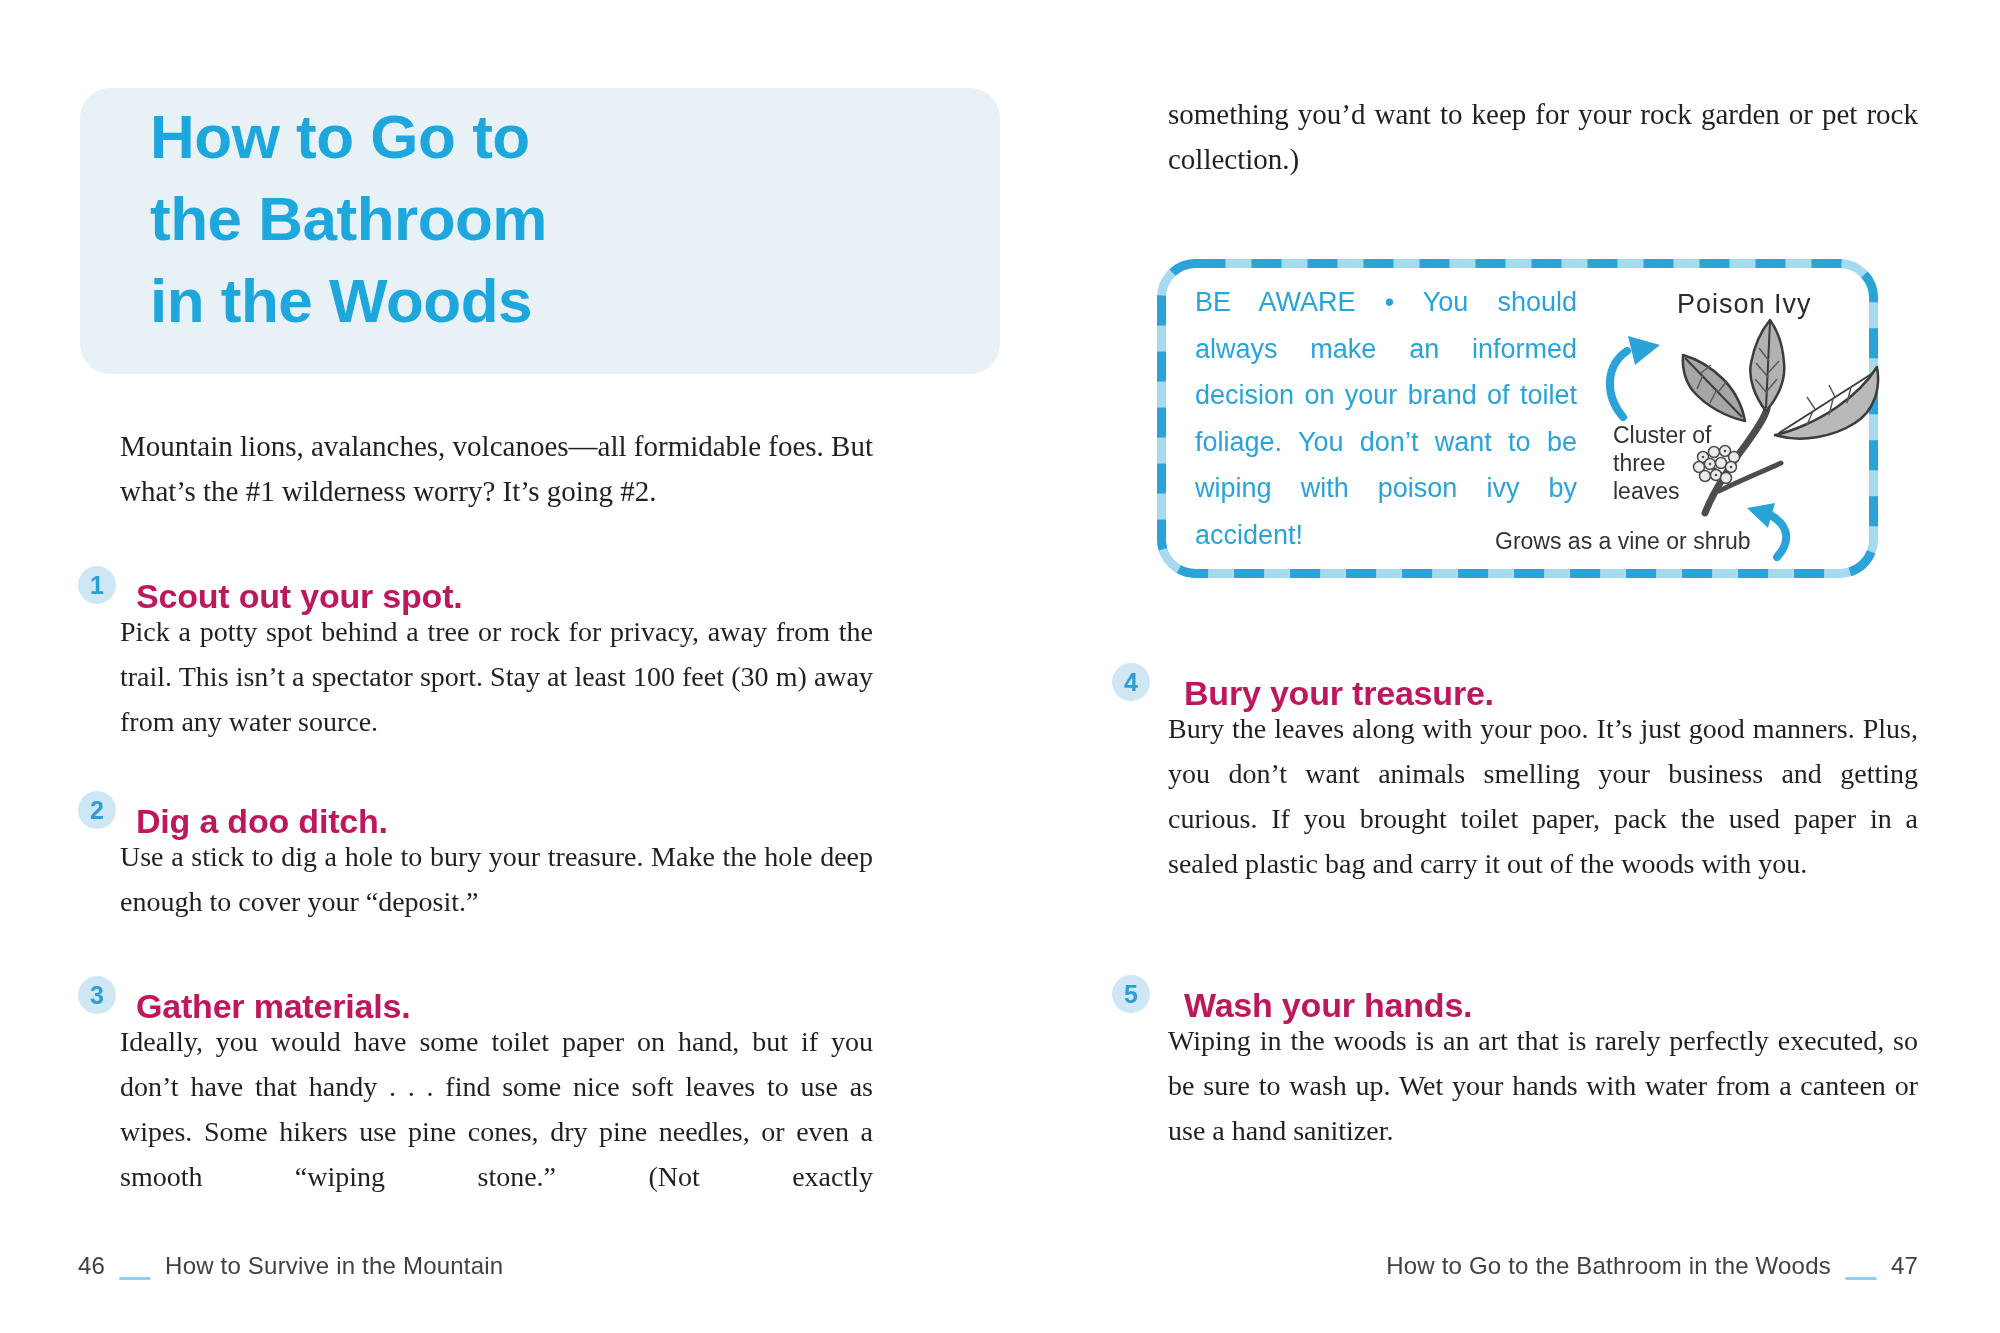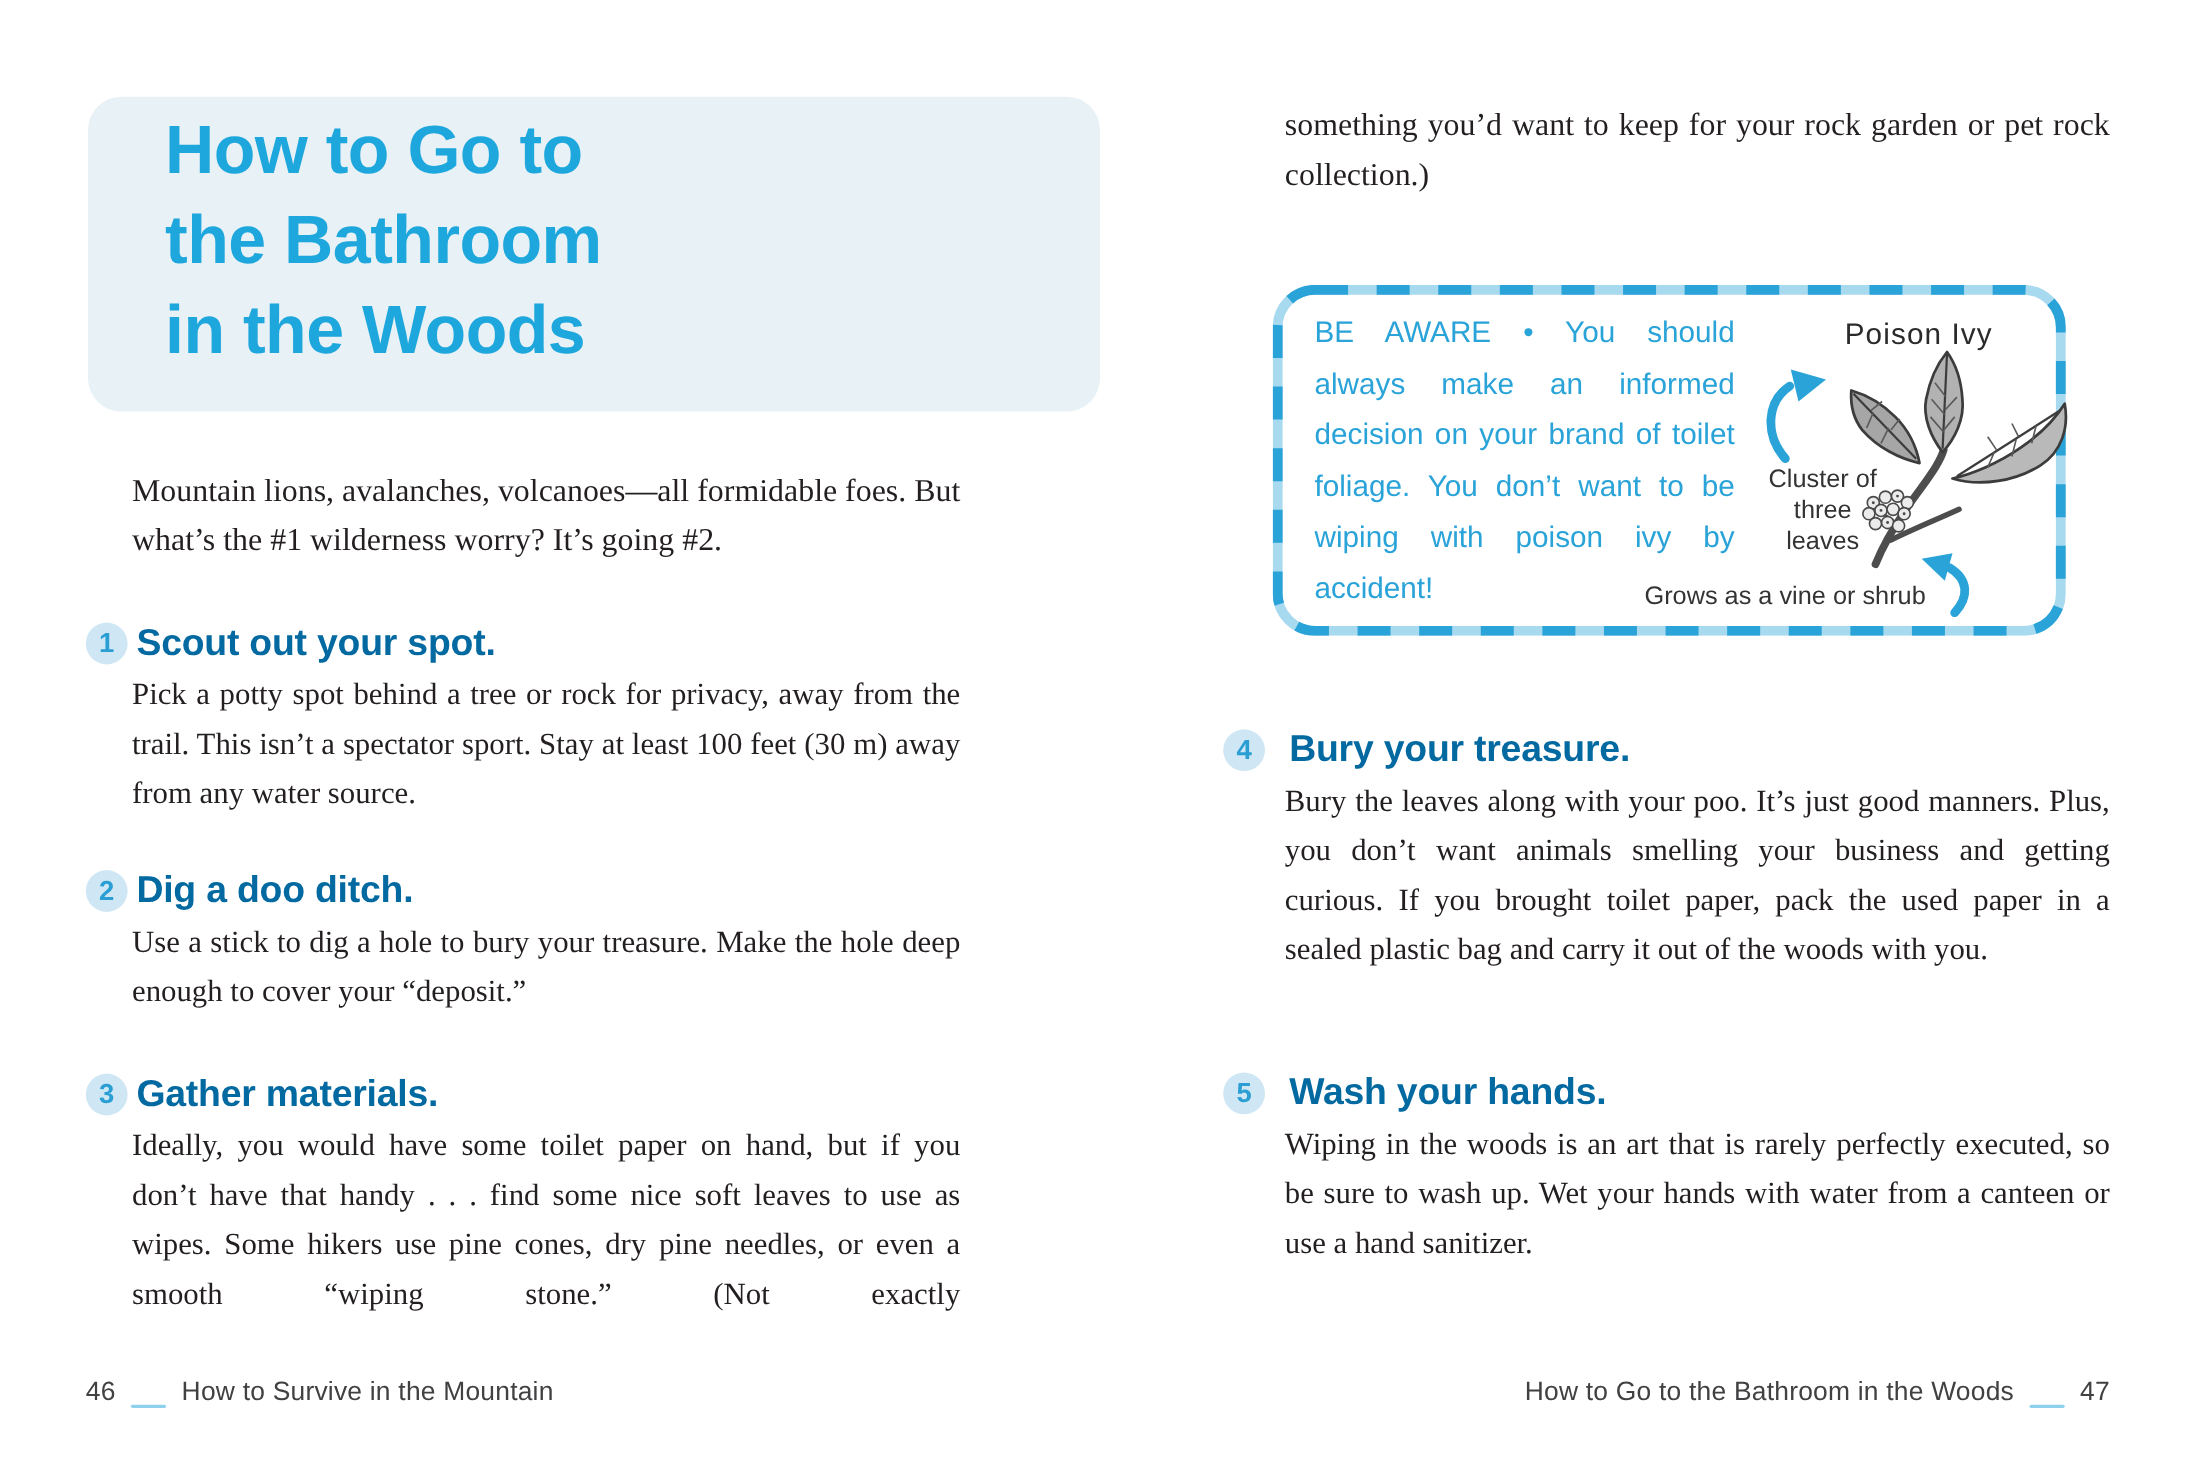--- a/index.html
+++ b/index.html
@@ -26,38 +26,38 @@
   }
   .serif-lg{font-size:29px;}
   .cont-last{text-align-last:justify;}
   
   .num{
     width:38px;height:38px;border-radius:50%;background:#cfe7f5;
     color:#2b9fd4;font-weight:bold;font-size:25px;line-height:38px;
     text-align:center;
   }
   h2.step-head{
-    margin:4px;font-size:34px;font-weight:bold;color:#0369a1;letter-spacing:-0.2px;
+    margin:16px;font-size:34px;font-weight:bold;color:#be185d;letter-spacing:-0.2px;
   }
   
   .footer{top:1252px;display:flex;align-items:flex-end;gap:14px;
     color:#414042;font-size:24px;letter-spacing:0.2px;}
   .footer .dash{width:32px;height:3px;background:#8ed1ed;border-radius:2px;}
   
   .callout{left:1157px;top:259px;width:721px;height:319px;}
   .callout .aware{
     left:38px;top:20px;width:382px;margin:0;
     color:#29a3d8;font-size:27px;line-height:46.5px;
     text-align:justify;text-align-last:left;
   }
   .callout .aware strong{font-weight:normal;margin-top:23px;}
   .ivy-title{left:520px;top:30px;width:190px;text-align:left;
     font-size:27px;color:#2b2b2b;letter-spacing:1px;}
   .caption{color:#333333;font-size:23px;line-height:28px;}
-  .cluster-cap{left:444px;top:162px;width:112px;text-align:center;}
+  .cluster-cap{left:456px;top:162px;width:112px;}
   .grows-cap{left:338px;top:268px;white-space:nowrap;}
 </style>
 </head>
 <body>
 
 <section>
 
   <div class="abs title-panel"></div>
   <h1 class="abs chapter">
     <span>How to Go to</span>

